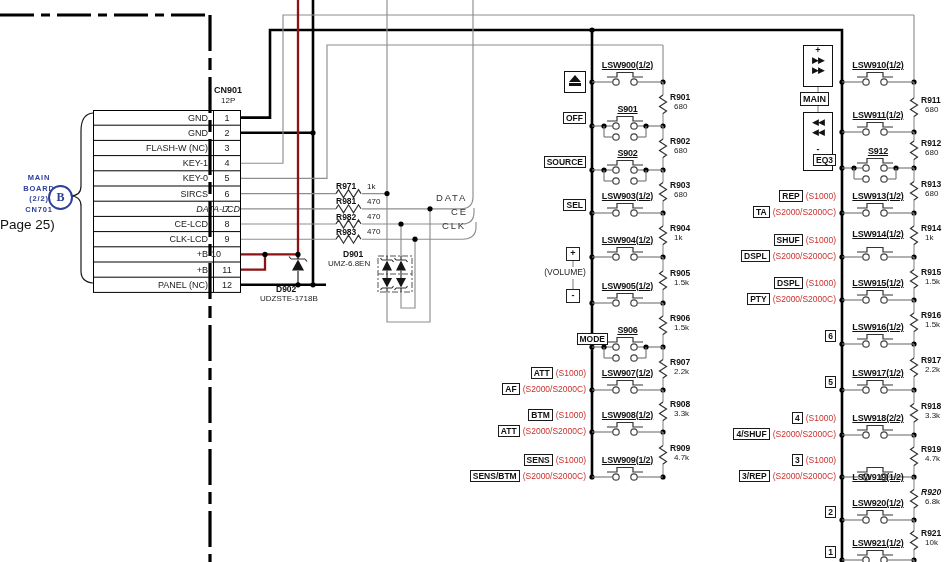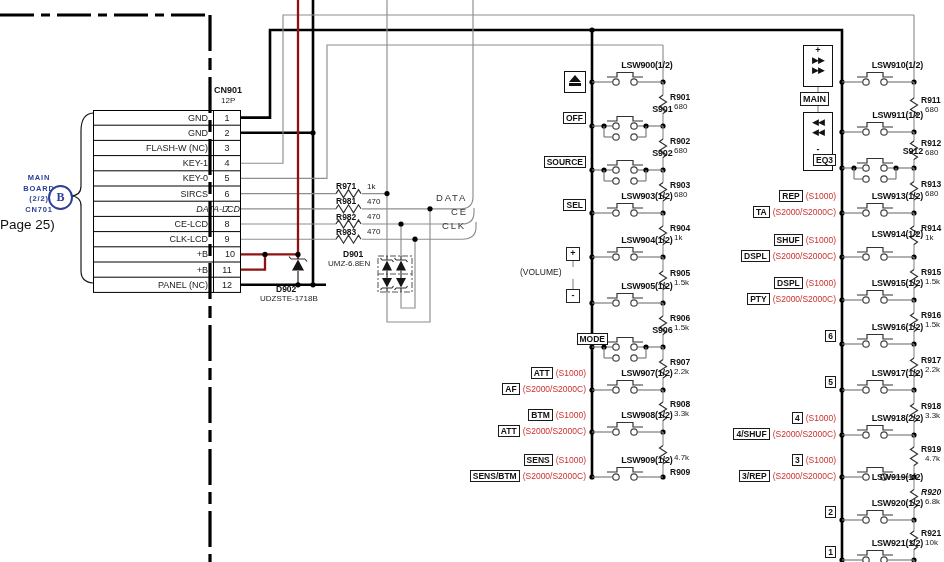--- a/index.html
+++ b/index.html
@@ -13,39 +13,39 @@
   .thick{stroke:#000;stroke-width:2.6;fill:none}
   .red{stroke:#8f1212;stroke-width:2.3;fill:none}
   .comp{stroke:#333;stroke-width:1.2;fill:none}
   .contact{fill:#fff;stroke:#454545;stroke-width:1.2}
   .dot{fill:#000;stroke:none}
   .dash{stroke:#000;stroke-width:3.2;fill:none}
   .boxd{stroke:#555;stroke-width:1;fill:none;stroke-dasharray:6 2 2 2}
   .grid{stroke:#000;stroke-width:1;fill:none}
   .fillb{fill:#151515;stroke:none}
   .brace{stroke:#1a1a1a;stroke-width:1.2;fill:none}
-  .swname{position:absolute;width:90px;text-align:right;font:bold 9px/11px "Liberation Sans",sans-serif;letter-spacing:-0.2px;color:#111;white-space:nowrap;}
+  .swname{position:absolute;width:90px;text-align:center;font:bold 9px/11px "Liberation Sans",sans-serif;letter-spacing:-0.2px;color:#111;white-space:nowrap;text-decoration:underline;}
   .rname{position:absolute;font:bold 8.5px/10px "Liberation Sans",sans-serif;color:#111;white-space:nowrap;}
   .rval{position:absolute;font:8px/10px "Liberation Sans",sans-serif;color:#222;white-space:nowrap;}
   .alwrap{position:absolute;white-space:nowrap;text-align:right;font:8.5px/11px "Liberation Sans",sans-serif;}
   .albox{display:inline-block;border:1px solid #1a1a1a;padding:0 2px;font-weight:600;color:#111;background:#fff;line-height:10px;}
   .redv{color:#c9302c;margin-left:3px;}
   .pinname{position:absolute;text-align:right;font:9px/11px "Liberation Sans",sans-serif;color:#1a1a1a;}
   .pinno{position:absolute;text-align:center;font:9px/11px "Liberation Sans",sans-serif;color:#1a1a1a;}
   .cnname{position:absolute;font:bold 9px/10px "Liberation Sans",sans-serif;color:#111;}
   .cnsub{position:absolute;font:8px/9px "Liberation Sans",sans-serif;color:#222;}
   .sig{position:absolute;font:9.5px/11px "Liberation Sans",sans-serif;letter-spacing:1.8px;color:#333;}
   .bluenote{position:absolute;left:10px;top:173px;width:58px;text-align:center;
             font:bold 7.5px/10.5px "Liberation Sans",sans-serif;letter-spacing:0.8px;color:#2c3f99;}
   .bcirc{position:absolute;left:48px;top:185px;width:21px;height:21px;border:2px solid #2c3f99;border-radius:50%;
          background:#fff;color:#2c3f99;text-align:center;font:bold 12px/20px "Liberation Serif",serif;}
   .pageref{position:absolute;left:0px;top:217px;font:13.5px/16px "Liberation Sans",sans-serif;color:#111;}
   .volbox{position:absolute;width:12px;height:12px;border:1px solid #222;background:#fff;text-align:center;
           font:600 9px/11px "Liberation Sans",sans-serif;color:#111;}
-  .vollbl{position:absolute;left:520px;top:267px;width:90px;text-align:left;font:8.5px/11px "Liberation Sans",sans-serif;color:#222;}
+  .vollbl{position:absolute;left:520px;top:267px;width:90px;text-align:center;font:8.5px/11px "Liberation Sans",sans-serif;color:#222;}
   .ejbox{position:absolute;left:564px;top:71px;width:20px;height:20px;border:1.5px solid #111;background:#fff;}
   .ejtri{width:0;height:0;border-left:6px solid transparent;border-right:6px solid transparent;border-bottom:7px solid #111;margin:3px auto 1px;}
   .ejbar{width:12px;height:2.5px;background:#111;margin:0 auto;}
   .seekbox{position:absolute;width:28px;border:1.5px solid #111;background:#fff;text-align:center;color:#111;}
   .skplus{display:block;font:600 9px/9px "Liberation Sans",sans-serif;}
   .skarr{display:block;font:9px/10px "DejaVu Sans",sans-serif;letter-spacing:-1px;color:#111;}
   .seeklbl{position:absolute;left:800px;top:92px;border:1px solid #1a1a1a;background:#fff;padding:0 2px;
            font:600 9px/12px "Liberation Sans",sans-serif;color:#111;}
   .dlbl{position:absolute;font:bold 8.5px/10px "Liberation Sans",sans-serif;color:#111;white-space:nowrap;}
   .dprt{position:absolute;font:8px/10px "Liberation Sans",sans-serif;color:#222;white-space:nowrap;}
@@ -430,21 +430,21 @@
     <div class="pinno" style="left: 213px; top: 173.3px; width: 28px;">5</div>
     <div class="pinname" style="left: 93px; top: 188.5px; width: 115px;">SIRCS</div>
     <div class="pinno" style="left: 213px; top: 188.5px; width: 28px;">6</div>
     <div class="pinname" style="left: 108px; top: 203.7px; width: 132px; font-style: italic;">DATA-LCD</div>
     <div class="pinno" style="left: 213px; top: 203.7px; width: 28px;">7</div>
     <div class="pinname" style="left: 93px; top: 218.9px; width: 115px;">CE-LCD</div>
     <div class="pinno" style="left: 213px; top: 218.9px; width: 28px;">8</div>
     <div class="pinname" style="left: 93px; top: 234.1px; width: 115px;">CLK-LCD</div>
     <div class="pinno" style="left: 213px; top: 234.1px; width: 28px;">9</div>
     <div class="pinname" style="left: 93px; top: 249.3px; width: 115px;">+B</div>
-    <div class="pinno" style="left: 210px; top: 249.3px; width: 40px;">10</div>
+    <div class="pinno" style="left: 196px; top: 249.3px; width: 40px;">10</div>
     <div class="pinname" style="left: 93px; top: 264.5px; width: 115px;">+B</div>
     <div class="pinno" style="left: 213px; top: 264.5px; width: 28px;">11</div>
     <div class="pinname" style="left: 93px; top: 279.7px; width: 115px;">PANEL (NC)</div>
     <div class="pinno" style="left: 213px; top: 279.7px; width: 28px;">12</div>
     <div class="irname" style="left: 336px; top: 181.1px;">R971</div>
     <div class="irval" style="left: 367px; top: 181.6px;">1k</div>
     <div class="irname" style="left: 336px; top: 196.3px;">R981</div>
     <div class="irval" style="left: 367px; top: 196.8px;">470</div>
     <div class="irname" style="left: 336px; top: 211.5px;">R982</div>
     <div class="irval" style="left: 367px; top: 212px;">470</div>
@@ -474,21 +474,21 @@
     <div class="swname" style="left: 582.5px; top: 325px;">S906</div>
     <div class="rname" style="left: 670px; top: 356.5px;">R907</div>
     <div class="rval" style="left: 674px; top: 366.5px;">2.2k</div>
     <div class="alwrap" style="right: 336px; top: 333px; text-decoration: underline;"><span class="albox">MODE</span></div>
     <div class="swname" style="left: 582.5px; top: 368px;">LSW907(1/2)</div>
     <div class="rname" style="left: 670px; top: 399px;">R908</div>
     <div class="rval" style="left: 674px; top: 409px;">3.3k</div>
     <div class="alwrap" style="right: 358px; top: 367px;"><span class="albox">ATT</span><span class="redv">(S1000)</span></div>
     <div class="alwrap" style="right: 358px; top: 383px;"><span class="albox">AF</span><span class="redv">(S2000/S2000C)</span></div>
     <div class="swname" style="left: 582.5px; top: 410px;">LSW908(1/2)</div>
-    <div class="rname" style="left: 670px; top: 442.5px; margin-top: 24px;">R909</div>
+    <div class="rname" style="left: 670px; top: 442.5px;">R909</div>
     <div class="rval" style="left: 674px; top: 452.5px;">4.7k</div>
     <div class="alwrap" style="right: 358px; top: 409px;"><span class="albox">BTM</span><span class="redv">(S1000)</span></div>
     <div class="alwrap" style="right: 358px; top: 425px;"><span class="albox">ATT</span><span class="redv">(S2000/S2000C)</span></div>
     <div class="swname" style="left: 582.5px; top: 455px;">LSW909(1/2)</div>
     <div class="alwrap" style="right: 358px; top: 454px;"><span class="albox">SENS</span><span class="redv">(S1000)</span></div>
     <div class="alwrap" style="right: 358px; top: 470px;"><span class="albox">SENS/BTM</span><span class="redv">(S2000/S2000C)</span></div>
     <div class="swname" style="left: 833px; top: 60px;">LSW910(1/2)</div>
     <div class="rname" style="left: 921px; top: 95px;">R911</div>
     <div class="rval" style="left: 925px; top: 105px;">680</div>
     <div class="swname" style="left: 833px; top: 110px;">LSW911(1/2)</div>

